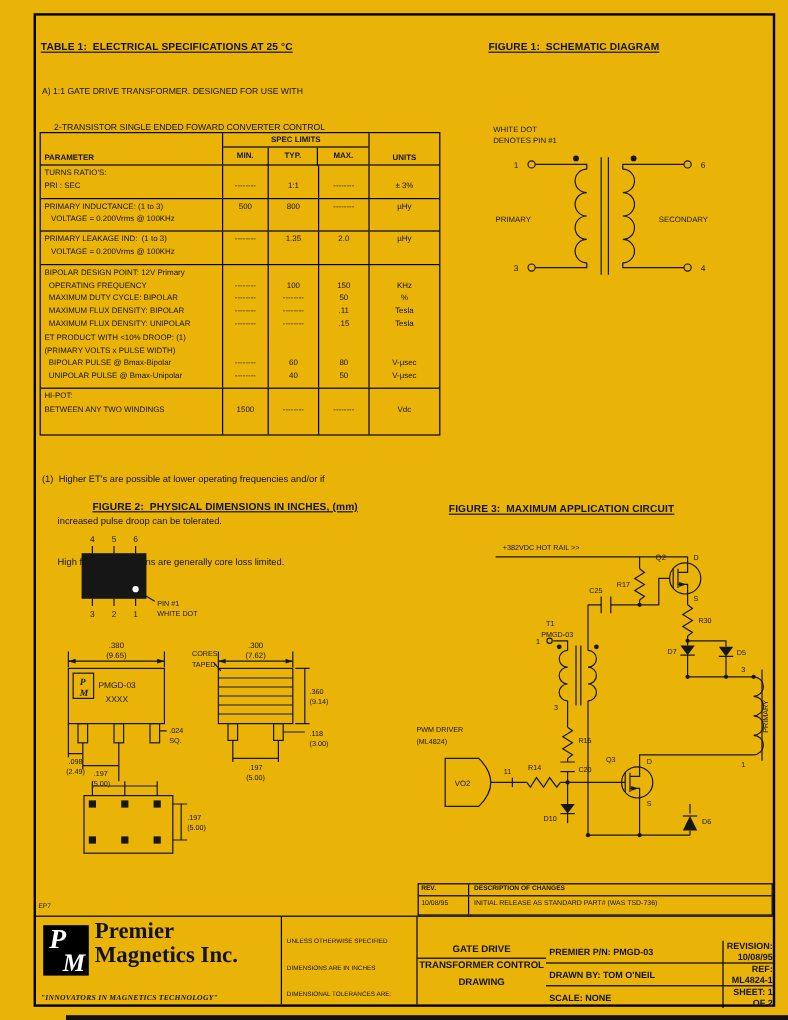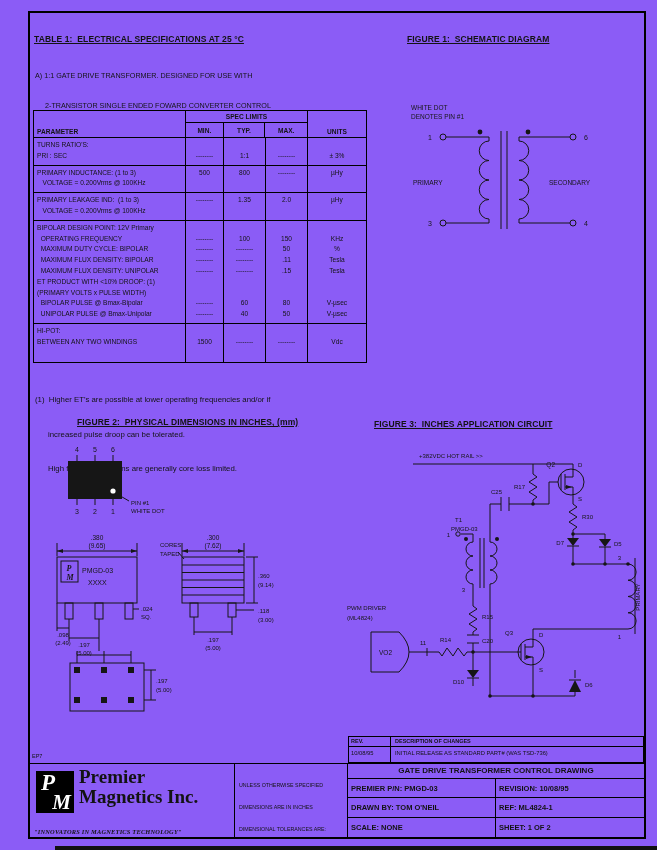--- a/index.html
+++ b/index.html
@@ -1,16 +1,16 @@
 <!DOCTYPE html>
 <html><head>
 <meta charset="utf-8">
 <style>
   html,body{margin:0;padding:0;background:#ffffff;}
-  .sheet{position:relative;width:657px;height:850px;background:#8b5cf6;font-family:"Liberation Sans",sans-serif;color:#131313;overflow:hidden;}
+  .sheet{position:relative;width:657px;height:850px;background:#eab308;font-family:"Liberation Sans",sans-serif;color:#131313;overflow:hidden;}
   .frame{position:absolute;left:28px;top:11px;width:618px;height:828px;border:2px solid #000;box-sizing:border-box;}
   .scanbar{position:absolute;left:55px;bottom:0;width:602px;height:4px;background:#111;}
 
   .hd{position:absolute;font-size:8.5px;font-weight:bold;text-decoration:underline;letter-spacing:.1px;white-space:pre;}
   #h-table1{left:4px;top:21px;}
   #h-fig1{left:377px;top:21px;}
   #h-fig2{left:47px;top:404px;}
   #h-fig3{left:344px;top:406px;}
 
   #notes{position:absolute;left:5px;top:38px;font-size:7.2px;line-height:10px;white-space:pre;}
@@ -59,24 +59,24 @@
 
   
   #titleblock{position:absolute;left:0;top:750px;width:614px;height:74px;border-top:1.5px solid #000;display:flex;box-sizing:border-box;}
   .tb-logo{width:205px;border-right:1.5px solid #000;position:relative;box-sizing:border-box;}
   .logo-box{position:absolute;left:6px;top:7px;width:38px;height:42px;background:#000;}
   .logo-p{position:absolute;left:5px;top:-1px;color:#fff;font-family:"Liberation Serif",serif;font-style:italic;font-weight:bold;font-size:23px;}
   .logo-m{position:absolute;right:3px;bottom:-2px;color:#fff;font-family:"Liberation Serif",serif;font-style:italic;font-weight:bold;font-size:21px;}
   .company{position:absolute;left:49px;top:3px;font-family:"Liberation Serif",serif;font-weight:bold;font-size:19px;line-height:20px;}
   .tagline{position:absolute;left:4px;bottom:2px;font-family:"Liberation Serif",serif;font-weight:bold;font-style:italic;font-size:6.4px;letter-spacing:.2px;}
   .tb-tol{width:113px;border-right:1.5px solid #000;font-size:5.3px;line-height:7.4px;padding:3px 0 0 4px;white-space:pre;box-sizing:border-box;}
-  .tb-right{flex:1;display:flex;flex-direction:column;}
+  .tb-right{flex:1;display:flex;flex-direction:row;margin-top:20px;}
   .tb-title{height:14px;line-height:14px;text-align:center;font-weight:bold;font-size:8px;border-bottom:1.5px solid #000;}
   .tb-grid{flex:1;display:grid;grid-template-columns:148px 1fr;grid-template-rows:repeat(3,1fr);}
-  .tb-cell{border-right:1px solid #000;border-bottom:1px solid #000;display:flex;align-items:center;padding-left:3px;font-weight:bold;font-size:7.5px;box-sizing:border-box;}
+  .tb-cell{border-right:1px solid #000;border-bottom:1px solid #000;display:flex;align-items:center;padding-left:3px;font-weight:bold;font-size:7.5px;box-sizing:border-box;text-align:right;}
   .tb-cell:nth-child(2n){border-right:none;}
   .tb-cell:nth-child(n+5){border-bottom:none;}
   #ep7{position:absolute;left:2px;top:740px;font-size:5.5px;}
 </style>
 </head>
 <body>
 
 <div class="sheet">
   <div class="frame">
 
@@ -228,21 +228,21 @@
         </div>
     </div>
 
     <div id="footnote">
       <div>(1)  Higher ET's are possible at lower operating frequencies and/or if</div>
       <div>      increased pulse droop can be tolerated.</div>
       <div>      High frequency designs are generally core loss limited.</div>
     </div>
 
     <div class="hd" id="h-fig2">FIGURE 2:  PHYSICAL DIMENSIONS IN INCHES, (mm)</div>
-    <div class="hd" id="h-fig3">FIGURE 3:  INCHES APPLICATION CIRCUIT</div>
+    <div class="hd" id="h-fig3">FIGURE 3:  MAXIMUM APPLICATION CIRCUIT</div>
 
     <svg class="figsvg" id="fig1-svg" viewBox="0 0 240 166">
       <text x="6" y="13" class="t65">WHITE DOT</text>
       <text x="6" y="22" class="t65">DENOTES PIN #1</text>
       <g class="ln">
         <circle cx="38" cy="40" r="3"></circle>
         <circle cx="38" cy="126" r="3"></circle>
         <circle cx="168" cy="40" r="3"></circle>
         <circle cx="168" cy="126" r="3"></circle>
         <path d="M41,40 H84 V44"></path>

